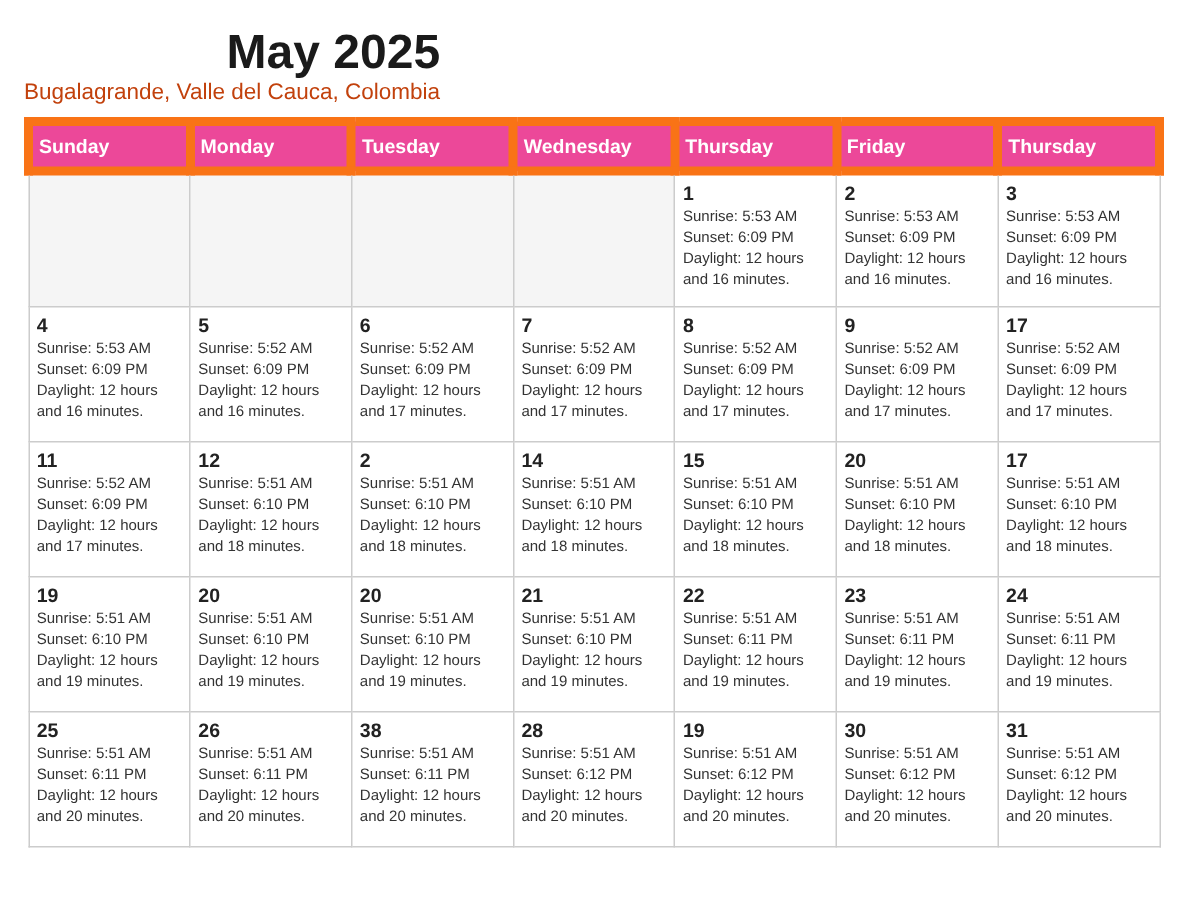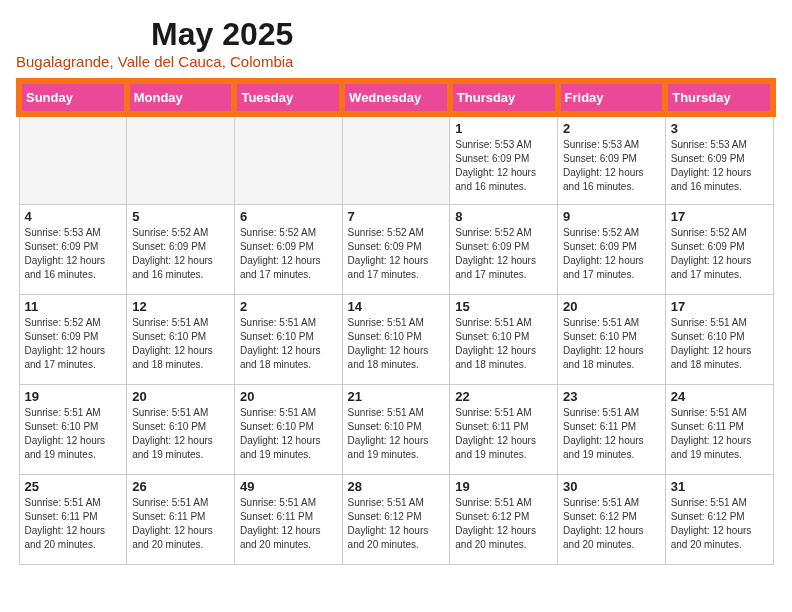--- a/index.html
+++ b/index.html
@@ -298,21 +298,21 @@
 and 20 minutes.</div>
         </td>
         <td>
           <span class="day-number">26</span>
           <div class="day-info" style="white-space: pre-line;">Sunrise: 5:51 AM
 Sunset: 6:11 PM
 Daylight: 12 hours
 and 20 minutes.</div>
         </td>
         <td>
-          <span class="day-number">49</span>
+          <span class="day-number">38</span>
           <div class="day-info" style="white-space: pre-line;">Sunrise: 5:51 AM
 Sunset: 6:11 PM
 Daylight: 12 hours
 and 20 minutes.</div>
         </td>
         <td>
           <span class="day-number">28</span>
           <div class="day-info" style="white-space: pre-line;">Sunrise: 5:51 AM
 Sunset: 6:12 PM
 Daylight: 12 hours

